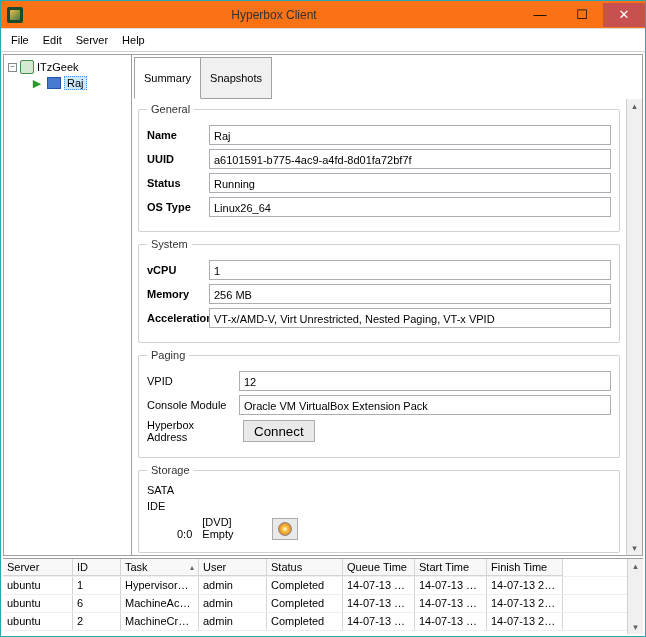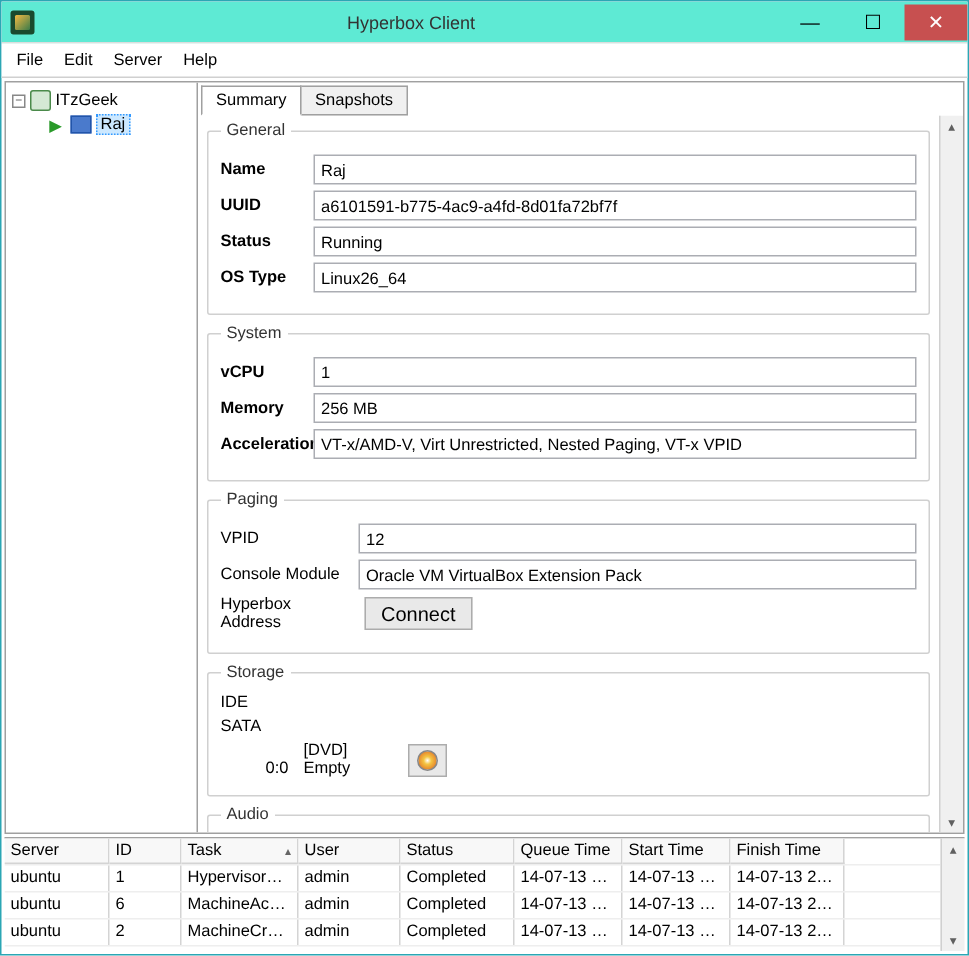--- a/index.html
+++ b/index.html
@@ -1,37 +1,37 @@
 <!DOCTYPE html>
 <html><head>
 <meta charset="utf-8">
 <style>
 * { box-sizing: border-box; margin: 0; padding: 0; }
 body { font-family: "Segoe UI", Tahoma, sans-serif; font-size: 11px; background: #fff; width: 646px; height: 637px; overflow: hidden; display: flex; flex-direction: column; border: 1px solid #2ba6b4; }
-.titlebar { background: #5eead4; height: 28px; display: flex; align-items: center; padding-left: 6px; border-bottom: 1px solid #ddd; }
+.titlebar { background: #f97316; height: 28px; display: flex; align-items: center; padding-left: 6px; border-bottom: 1px solid #ddd; }
 .titlebar-icon { width: 16px; height: 16px; background: #1a4a2e; border-radius: 2px; margin-right: 6px; position: relative; }
 .titlebar-icon::after { content: ""; position: absolute; top: 3px; left: 3px; width: 10px; height: 10px; background: linear-gradient(135deg,#f4b942,#3a7b4a); border-radius: 1px; }
 .title-text { flex: 1; text-align: center; font-size: 12px; color: #333; }
 .win-btns { display: flex; }
 .win-btn { width: 42px; height: 24px; display: flex; align-items: center; justify-content: center; font-size: 13px; font-family: sans-serif; }
 .win-btn.close { background: #c75050; color: #fff; }
 .menubar { background: #fff; padding: 3px 4px; border-bottom: 1px solid #d0d0d0; display: flex; gap: 2px; }
 .menu-item { padding: 2px 6px; cursor: default; }
 .content { flex: 1; display: flex; border: 1px solid #a0a0a0; margin: 2px; overflow: hidden; }
 .tree { width: 128px; border-right: 1px solid #a0a0a0; padding: 4px; overflow: auto; }
 .tree-row { display: flex; align-items: center; gap: 3px; padding: 1px 0; white-space: nowrap; }
 .tree-toggle { width: 9px; height: 9px; border: 1px solid #888; display: flex; align-items: center; justify-content: center; font-size: 8px; line-height: 1; color: #555; }
 .tree-icon { width: 14px; height: 14px; display: inline-flex; align-items: center; justify-content: center; }
 .server-icon { background: #d4e8d4; border: 1px solid #4a8a4a; border-radius: 2px; }
 .play-icon { color: #2a9a2a; font-size: 11px; }
 .vm-icon { width: 14px; height: 12px; background: #4a7acc; border: 1px solid #2255aa; }
 .tree-sel { background: #cce8ff; border: 1px dotted #3399ff; padding: 0 2px; }
 .main { flex: 1; display: flex; flex-direction: column; overflow: hidden; }
 .tabs { display: flex; padding: 2px 2px 0 2px; background: #fff; }
-.tab { padding: 3px 9px; border: 1px solid #a0a0a0; background: #f0f0f0; margin-right: -1px; position: relative; }
+.tab { padding: 14px 9px; border: 1px solid #a0a0a0; background: #f0f0f0; margin-right: -1px; position: relative; }
 .tab.active { background: #fff; border-bottom: 1px solid #fff; z-index: 1; }
 .tab-body { border-top: 1px solid #15803d; margin-top: -1px; flex: 1; overflow-y: auto; padding: 4px 6px; }
 fieldset { border: 1px solid #d0d0d0; border-radius: 2px; margin-bottom: 6px; padding: 6px 8px 10px 8px; }
 legend { padding: 0 4px; color: #333; }
 .form-row { display: flex; align-items: center; margin: 4px 0; gap: 4px; }
 .form-label { width: 88px; flex-shrink: 0; }
 .form-label.w70 { width: 58px; font-weight: bold; }
 .form-field { flex: 1; border: 1px solid #abadb3; background: #fff; padding: 2px 4px; height: 20px; line-height: 16px; overflow: hidden; white-space: nowrap; text-overflow: ellipsis; }
 .btn { border: 1px solid #acacac; background: #e9e9e9; padding: 2px 10px; height: 22px; margin-left: 4px; }
 .storage-ctrl { padding: 2px 0; }
@@ -139,22 +139,22 @@
           <div class="form-field">Oracle VM VirtualBox Extension Pack</div>
         </div>
         <div class="form-row">
           <div class="form-label">Hyperbox Address</div>
           <button class="btn">Connect</button>
         </div>
       </fieldset>
 
       <fieldset>
         <legend>Storage</legend>
+        <div class="storage-ctrl">SATA</div>
         <div class="storage-ctrl">IDE</div>
-        <div class="storage-ctrl">SATA</div>
         <div class="storage-dev">
           <span>0:0</span>
           <span class="storage-devname"><span>[DVD]</span> <span>Empty</span></span>
           <div class="disc-btn">
                 <div class="disc"></div>
               </div>
         </div>
       </fieldset>
 
       <fieldset style="margin-bottom:0">

